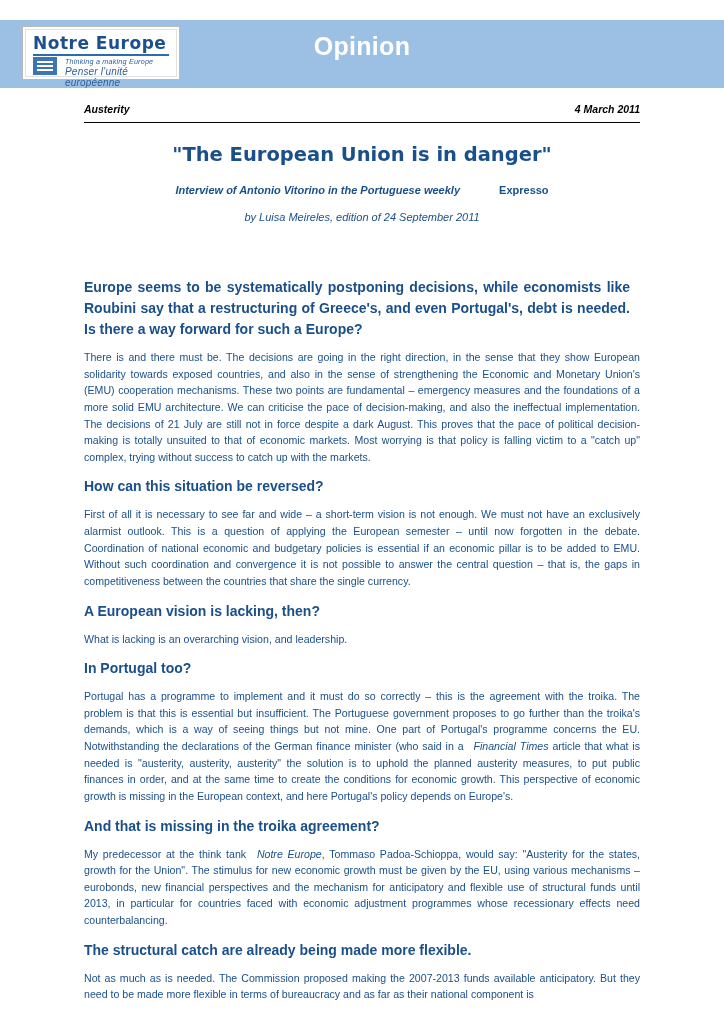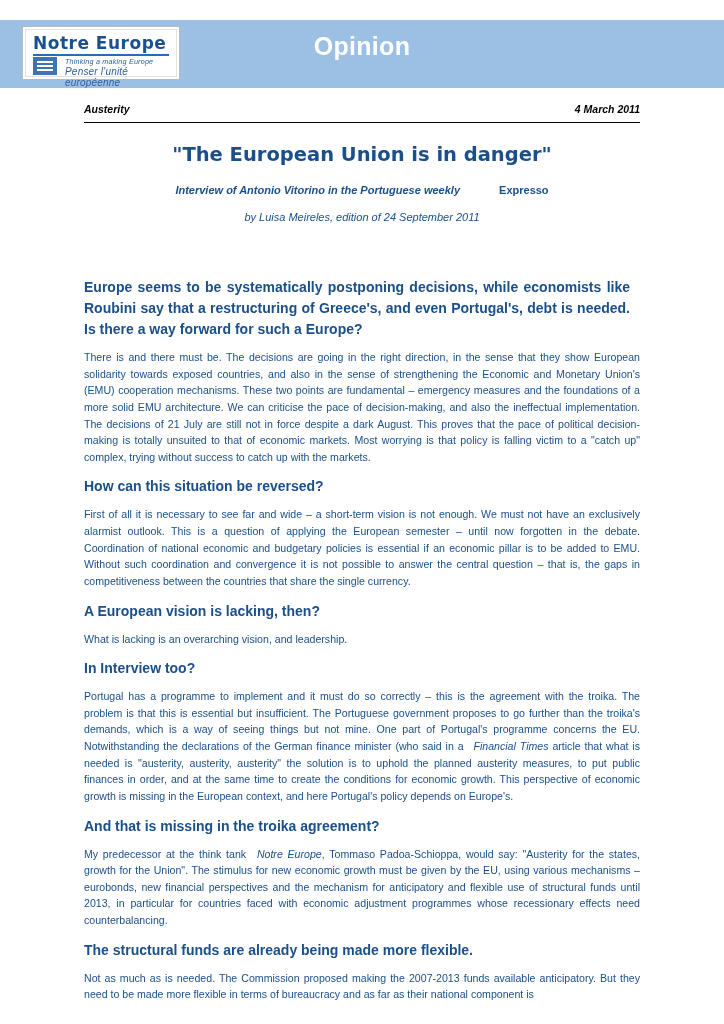--- a/index.html
+++ b/index.html
@@ -234,21 +234,21 @@
   </div>
   <div class="doc-byline">by Luisa Meireles, edition of 24 September 2011</div>
 
   <div class="body-col">
       <p class="q">Europe seems to be systematically postponing decisions, while economists like Roubini say that a restructuring of Greece's, and even Portugal's, debt is needed. Is there a way forward for such a Europe?</p>
       <p class="a">There is and there must be. The decisions are going in the right direction, in the sense that they show European solidarity towards exposed countries, and also in the sense of strengthening the Economic and Monetary Union's (EMU) cooperation mechanisms. These two points are fundamental – emergency measures and the foundations of a more solid EMU architecture. We can criticise the pace of decision-making, and also the ineffectual implementation. The decisions of 21 July are still not in force despite a dark August. This proves that the pace of political decision-making is totally unsuited to that of economic markets. Most worrying is that policy is falling victim to a "catch up" complex, trying without success to catch up with the markets.</p>
       <p class="q">How can this situation be reversed?</p>
       <p class="a">First of all it is necessary to see far and wide – a short-term vision is not enough. We must not have an exclusively alarmist outlook. This is a question of applying the European semester – until now forgotten in the debate. Coordination of national economic and budgetary policies is essential if an economic pillar is to be added to EMU. Without such coordination and convergence it is not possible to answer the central question – that is, the gaps in competitiveness between the countries that share the single currency.</p>
       <p class="q">A European vision is lacking, then?</p>
       <p class="a">What is lacking is an overarching vision, and leadership.</p>
-      <p class="q">In Interview too?</p>
+      <p class="q">In Portugal too?</p>
       <p class="a">Portugal has a programme to implement and it must do so correctly – this is the agreement with the troika. The problem is that this is essential but insufficient. The Portuguese government proposes to go further than the troika's demands, which is a way of seeing things but not mine. One part of Portugal's programme concerns the EU. Notwithstanding the declarations of the German finance minister (who said in a <span class="ital">Financial Times</span> article that what is needed is "austerity, austerity, austerity" the solution is to uphold the planned austerity measures, to put public finances in order, and at the same time to create the conditions for economic growth. This perspective of economic growth is missing in the European context, and here Portugal's policy depends on Europe's.</p>
       <p class="q">And that is missing in the troika agreement?</p>
       <p class="a">My predecessor at the think tank <span class="ital">Notre Europe</span>, Tommaso Padoa-Schioppa, would say: "Austerity for the states, growth for the Union". The stimulus for new economic growth must be given by the EU, using various mechanisms – eurobonds, new financial perspectives and the mechanism for anticipatory and flexible use of structural funds until 2013, in particular for countries faced with economic adjustment programmes whose recessionary effects need counterbalancing.</p>
-      <p class="q">The structural funds are already being made more flexible.</p>
+      <p class="q">The structural catch are already being made more flexible.</p>
       <p class="a">Not as much as is needed. The Commission proposed making the 2007-2013 funds available anticipatory. But they need to be made more flexible in terms of bureaucracy and as far as their national component is</p>
     </div>
 
 </div>
 
 </body></html>

